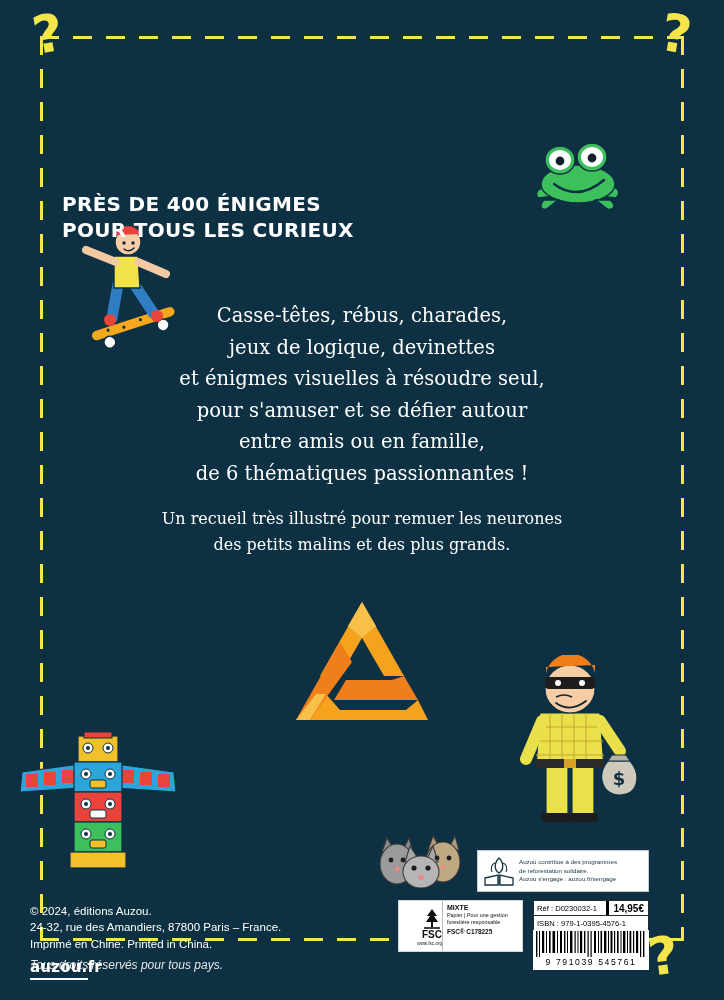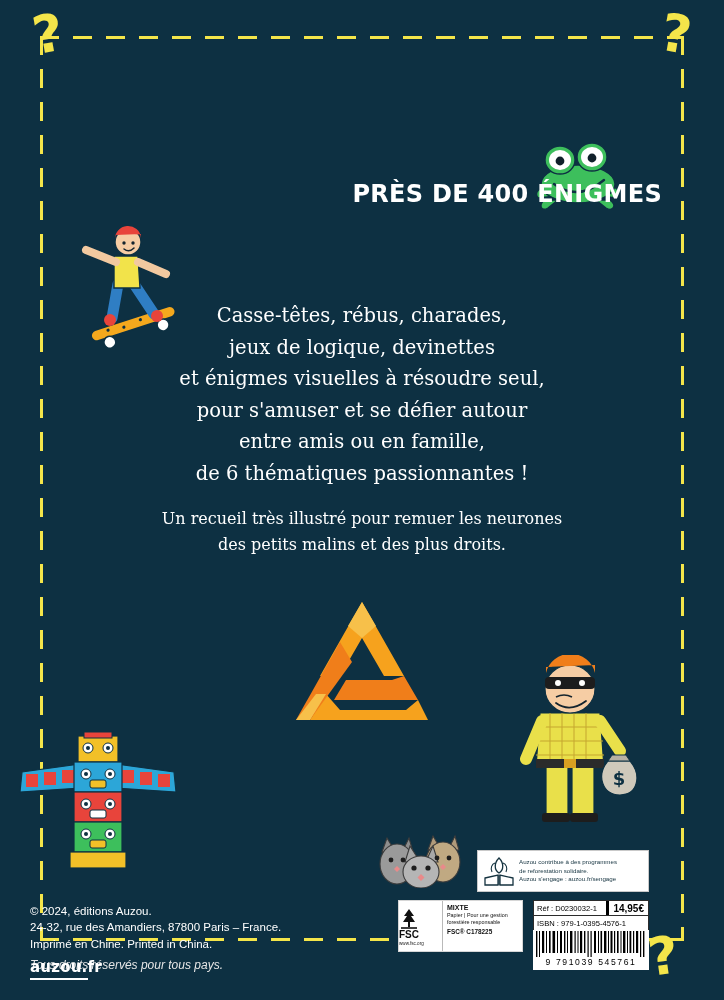--- a/index.html
+++ b/index.html
@@ -44,27 +44,27 @@
     line-height: 1;
     user-select: none;
   }
   .q-tl { left: 33px; top: 8px; font-size: 52px; transform: rotate(-10deg); }
   .q-tr { left: 661px; top: 8px; font-size: 52px; transform: rotate(10deg); }
   .q-br { left: 648px; top: 930px; font-size: 52px; transform: rotate(-8deg); }
 
   
   .headline {
     position: absolute;
-    left: 62px; top: 179px;
+    left: 62px; top: 192px;
     width: 600px;
-    text-align: right;
+    text-align: left;
     color: #ffffff;
     font-family: "DejaVu Sans", sans-serif;
     font-weight: bold;
-    font-size: 24px;
+    font-size: 20px;
     line-height: 1.28;
     letter-spacing: 0.3px;
   }
 
   
   .body-copy {
     position: absolute;
     left: 62px; top: 300px;
     width: 600px;
     text-align: center;
@@ -155,21 +155,21 @@
     left: 398px; top: 900px;
     width: 125px; height: 52px;
     background: #ffffff;
     display: flex;
     align-items: stretch;
     border: 1px solid #d6d6d6;
   }
   .fsc-left {
     width: 44px;
     display: flex; flex-direction: column;
-    align-items: flex-start; justify-content: center;
+    align-items: flex-end; justify-content: center;
     border-right: 1px solid #b9b9b9;
     padding-top: 2px;
   }
   .fsc-label {
     font-family: "Liberation Sans", sans-serif;
     font-weight: bold; font-size: 10px; color: #0f0f0f;
     line-height: 1;
   }
   .fsc-url { font-family: "Liberation Sans", sans-serif; font-size: 4.6px; color: #222; margin-top: 1px; }
   .fsc-right { flex: 1; padding: 3px 3px 2px 4px; }
@@ -270,34 +270,35 @@
 
     <circle cx="56" cy="20" r="13" fill="#f6cda4" stroke="#0d3042" stroke-width="1.4"></circle>
     <path d="M43 18 A13 13 0 0 1 69 16 L69 12 L43 13 Z" fill="#e8443b"></path>
     <circle cx="52" cy="21" r="1.7" fill="#14242e"></circle>
     <circle cx="61" cy="21" r="1.7" fill="#14242e"></circle>
     <path d="M52 27 Q57 31 62 26" stroke="#14242e" stroke-width="1.5" fill="none" stroke-linecap="round"></path>
   </svg>
 
   <div class="headline">
     <div>PRÈS DE 400 ÉNIGMES</div>
+    <div>POUR TOUS LES CURIEUX</div>
   </div>
 
   <div class="body-copy">
     <span class="line">Casse-têtes, rébus, charades,</span>
     <span class="line">jeux de logique, devinettes</span>
     <span class="line">et énigmes visuelles à résoudre seul,</span>
     <span class="line">pour s'amuser et se défier autour</span>
     <span class="line">entre amis ou en famille,</span>
     <span class="line">de 6 thématiques passionnantes !</span>
   </div>
 
   <div class="body-copy-2">
     <span class="line">Un recueil très illustré pour remuer les neurones</span>
-    <span class="line">des petits malins et des plus droits.</span>
+    <span class="line">des petits malins et des plus grands.</span>
   </div>
 
   <svg class="penrose" viewBox="0 0 148 132">
     <polygon points="74,4 116,78 96,78 74,40 52,78 32,78" fill="#f6a21d"></polygon>
     <polygon points="74,4 88,28 74,40 60,28" fill="#f7c04a"></polygon>
     <polygon points="116,78 130,102 46,102 58,82 104,82" fill="#f07e1a"></polygon>
     <polygon points="130,102 140,122 22,122 38,96 52,112 118,112" fill="#f6a21d"></polygon>
     <polygon points="22,122 8,122 52,44 64,64" fill="#f07e1a"></polygon>
     <polygon points="8,122 22,122 38,96 28,96" fill="#f7c04a"></polygon>
   </svg>

